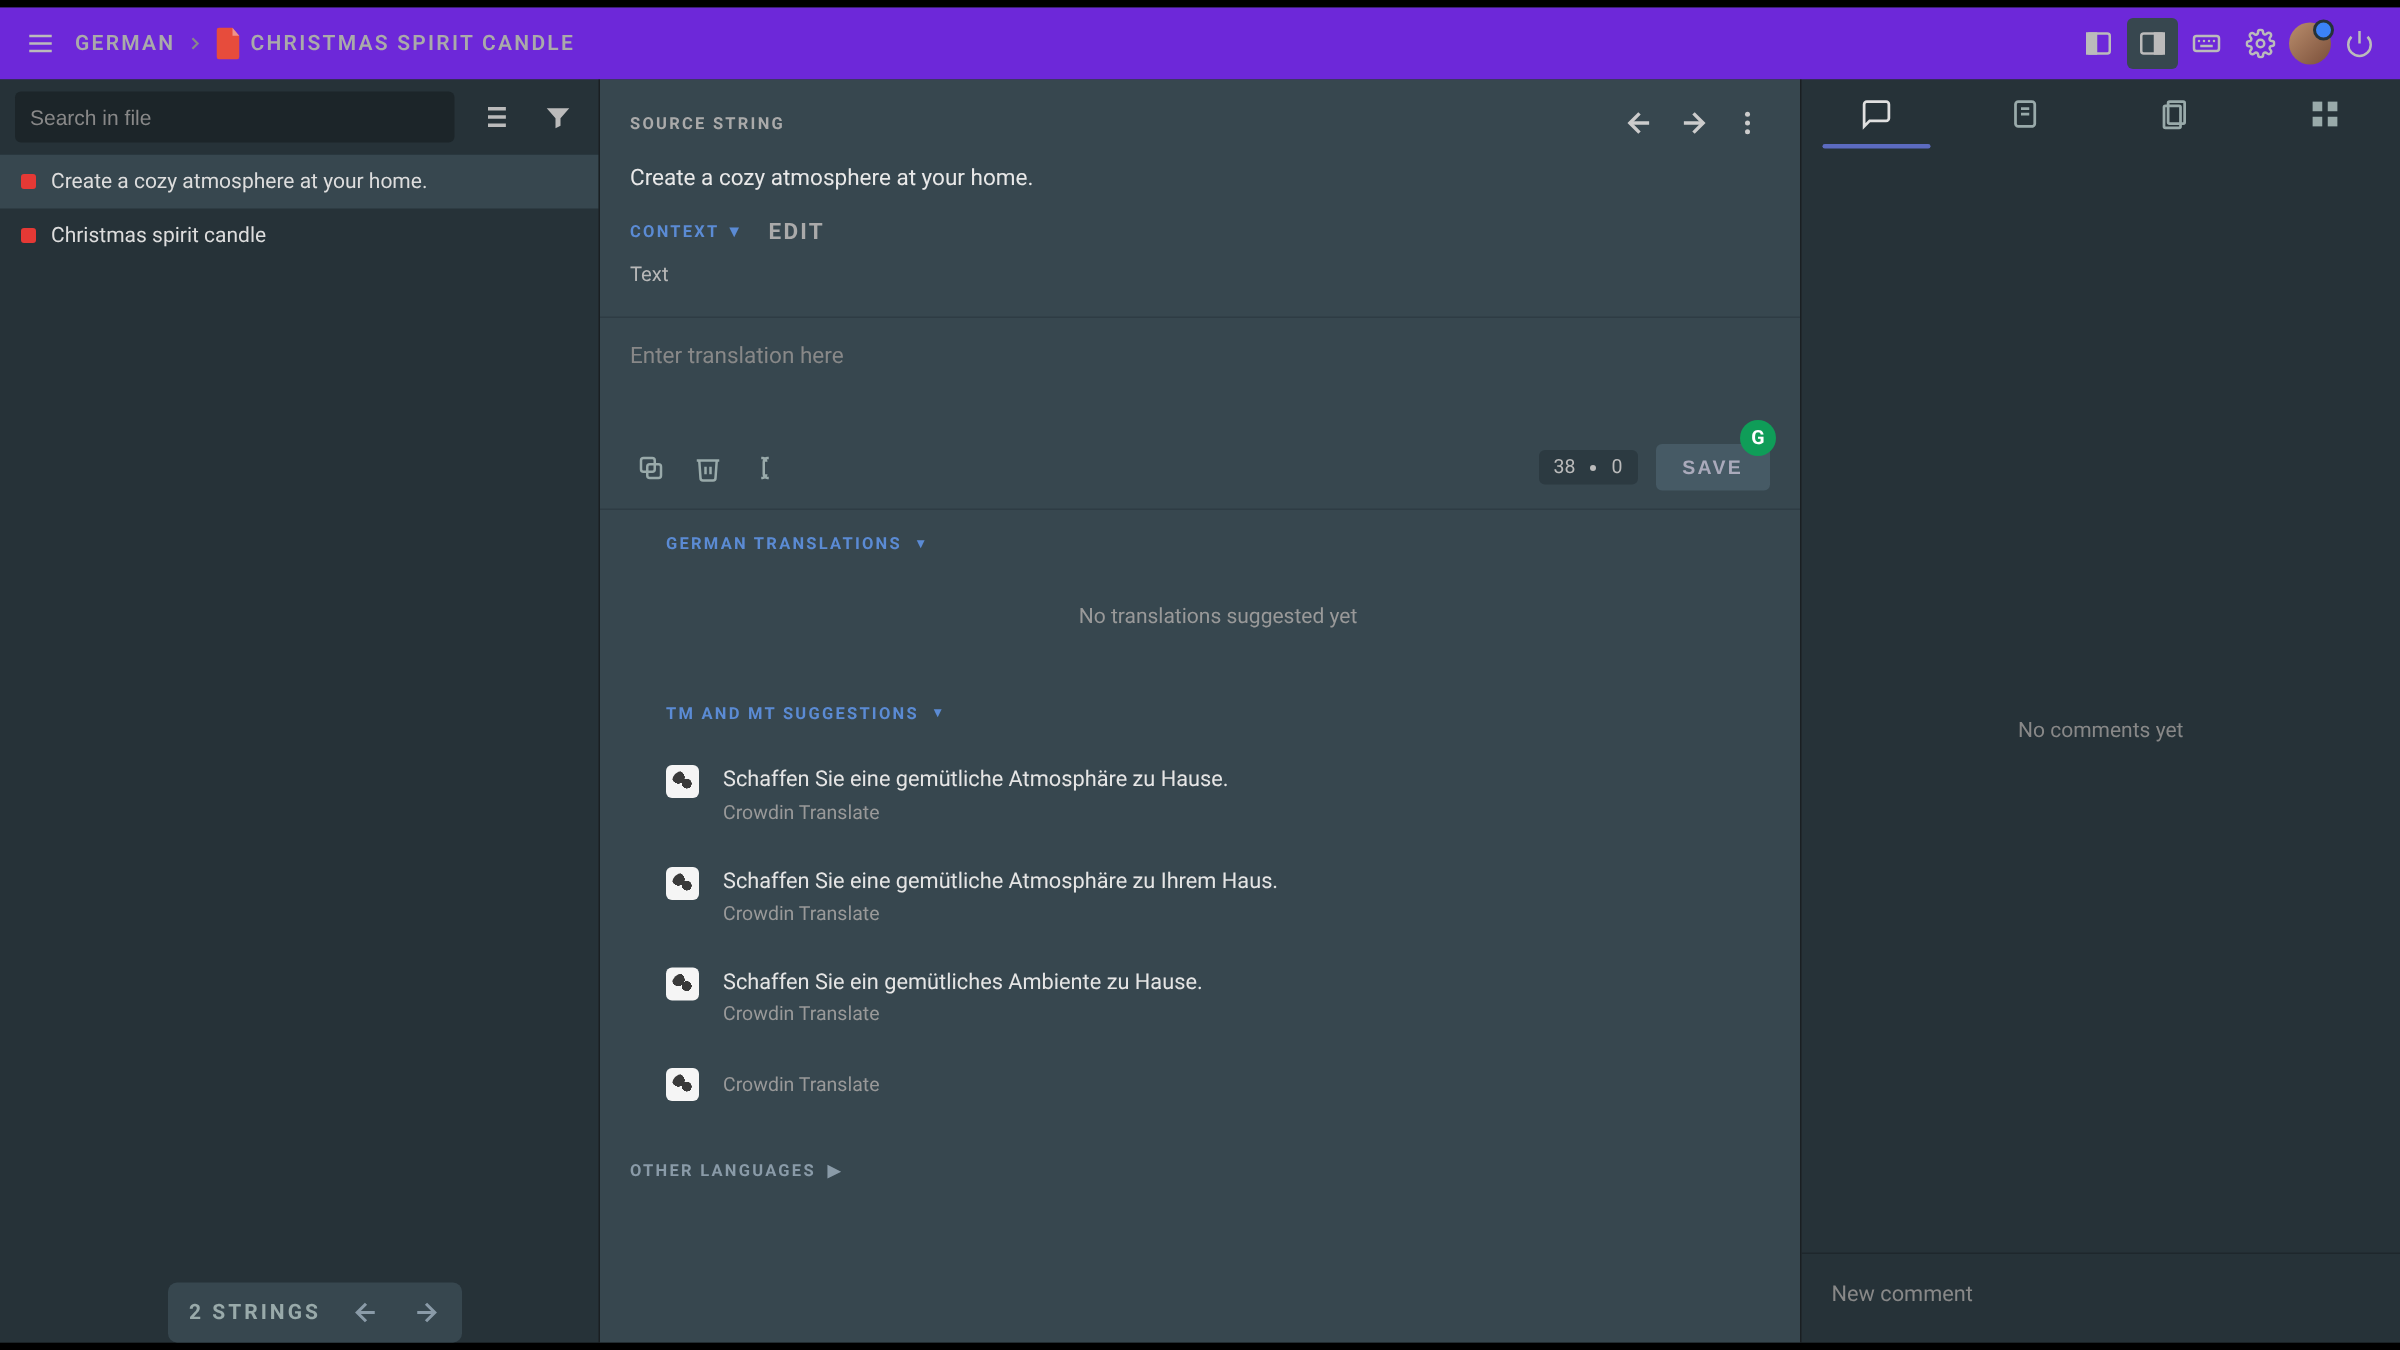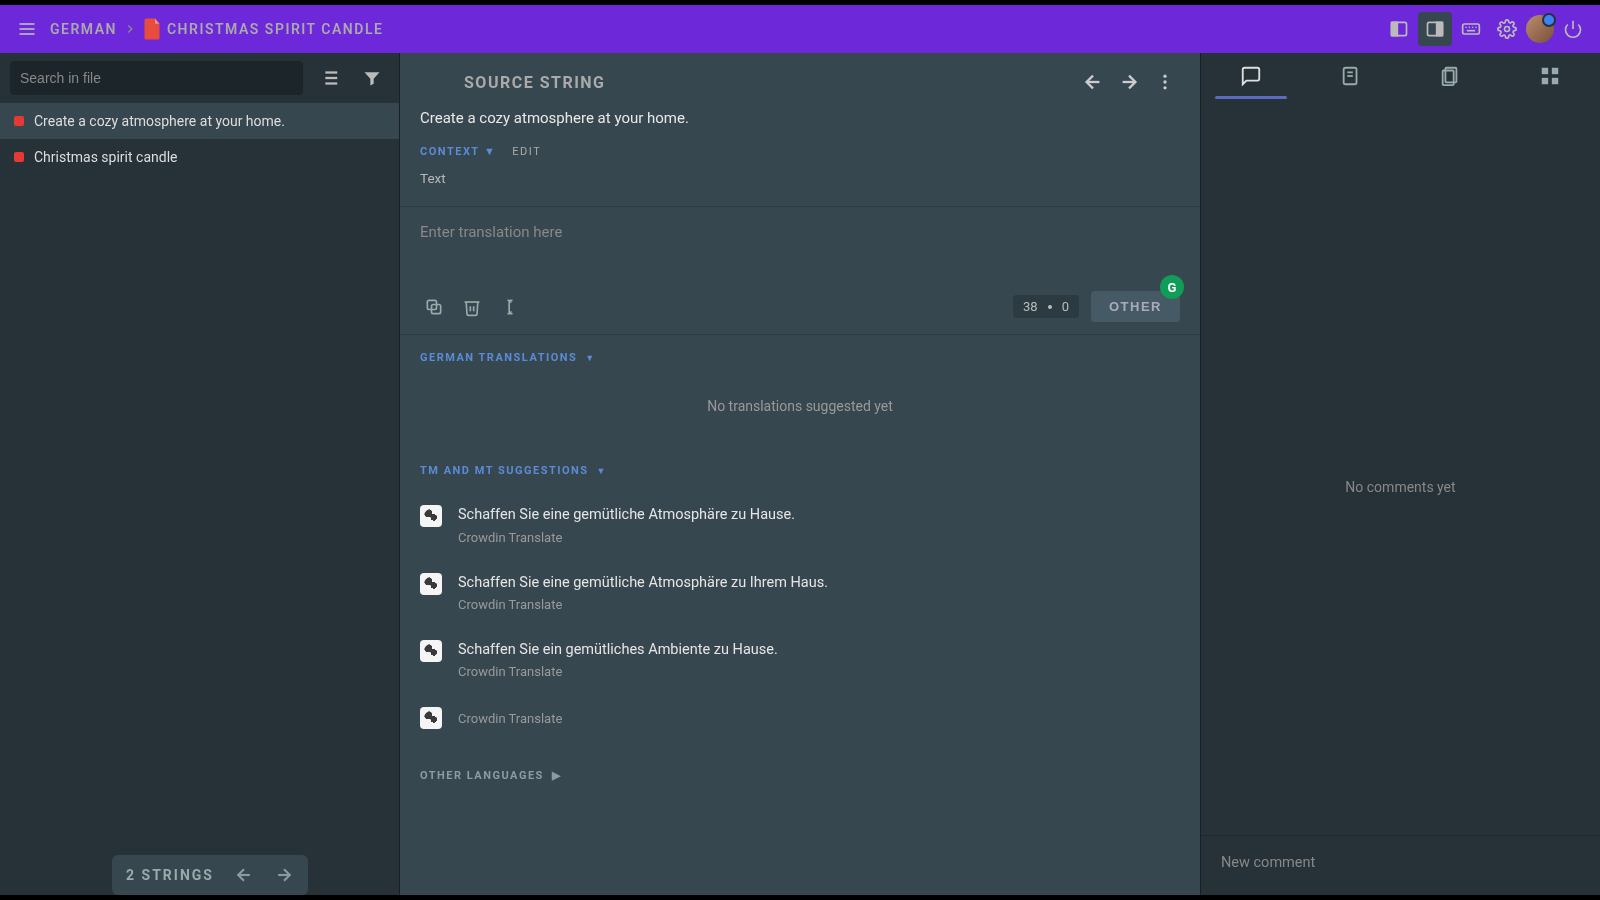--- a/index.html
+++ b/index.html
@@ -44,38 +44,38 @@
   .string-item { display:flex; align-items:center; gap:10px; padding:10px 14px; font-size:14px; color:#ddd; cursor:pointer; }
   .string-item.active { background:#37474f; }
   .status-sq { width:10px; height:10px; border-radius:2px; background:#e53935; flex-shrink:0; }
   .footer { height:40px; display:flex; align-items:center; justify-content:center;padding-left:21px; }
   .footer-inner { background:#37474f; border-radius:6px; height:40px; padding:0 14px; display:flex; align-items:center; gap:20px; color:#9aa; font-weight:700; letter-spacing:2px; font-size:14px; }
   .footer-inner .arrow { color:#8a9ba8; font-size:18px; cursor:pointer; }
 
   
   .centercol { flex:1; background:#37474f; display:flex; flex-direction:column; min-width:0; }
   .src-head { display:flex; align-items:center; justify-content:space-between; padding:14px 20px 0 20px; }
-  .label-small { font-size:16px; font-weight:700; letter-spacing:1.5px; color:#aaa;margin-left:44px; }
+  .label-small { font-size:11px; font-weight:700; letter-spacing:1.5px; color:#aaa; }
   .src-head-right { display:flex; align-items:center; gap:6px; }
   .nav-arrow { color:#ccc; cursor:pointer; width:30px; height:30px; display:flex; align-items:center; justify-content:center; border-radius:4px; }
   .src-text { padding:12px 20px 14px 20px; font-size:15px; color:#e8e8e8; }
   .ctx-row { display:flex; align-items:center; gap:16px; padding:4px 20px; }
   .ctx-label { color:#5b8bd4; font-size:11px; font-weight:700; letter-spacing:1.5px; }
-  .edit-link { color:#aaa; font-size:11px; font-weight:400; letter-spacing:1.5px; cursor:pointer; }
+  .edit-link { color:#aaa; font-size:15px; font-weight:700; letter-spacing:1.5px; cursor:pointer; }
   .ctx-body { padding:6px 20px 18px 20px; font-size:13.5px; color:#b8b8b8; line-height:1.5; }
   .trans-box { border-top:1px solid #2e3c44; border-bottom:1px solid #2e3c44; background:#37474f; padding:0; display:flex; flex-direction:column; }
   .trans-area { min-height:72px; padding:16px 20px; font-size:15px; color:#888; position:relative; }
   .trans-area .gbadge { position:absolute; right:16px; bottom:-20px; width:24px;height:24px;border-radius:50%;background:#0f9d58;color:#fff;display:flex;align-items:center;justify-content:center;font-weight:700;font-size:13px; }
   .trans-toolbar { display:flex; align-items:center; justify-content:space-between; padding:12px 20px; }
   .tool-left { display:flex; gap:10px; }
   .tool-ic { color:#9aa; cursor:pointer; width:28px; height:28px; display:flex; align-items:center; justify-content:center; }
   .counter { background:#2c3a41; border-radius:4px; padding:4px 10px; color:#bbb; font-size:13px; display:flex; align-items:center; gap:10px; }
   .counter .dot { width:4px;height:4px;border-radius:50%;background:#bbb; }
   .save-btn { background:#465a65; color:#aab; border:none; border-radius:4px; padding:8px 18px; font-size:13px; font-weight:700; letter-spacing:1.5px; margin-left:12px; cursor:pointer; }
-  .sect { padding:16px 20px; }
+  .sect { padding:16px 20px;margin-left:24px; }
   .sect-head { color:#5b8bd4; font-size:11px; font-weight:700; letter-spacing:1.5px; display:flex; align-items:center; gap:8px; cursor:pointer; }
   .sect-head .tri { font-size:9px; color:#5b8bd4; }
   .empty-note { text-align:center; color:#999; font-size:14px; padding:34px 0; }
   .sugg { display:flex; gap:16px; padding:14px 0; align-items:flex-start; cursor:pointer; }
   .sugg-icon { width:22px;height:22px;border-radius:4px;background:#f5f5f5; flex-shrink:0; position:relative; }
   .sugg-icon::before { content:''; position:absolute; inset:4px; border-radius:50%; background: radial-gradient(circle at 30% 30%, #3a3a3a 30%, transparent 31%), radial-gradient(circle at 70% 60%, #3a3a3a 25%, transparent 26%); }
   .sugg-text { font-size:14.5px; color:#e5e5e5; line-height:1.4; }
   .sugg-src { font-size:13px; color:#999; margin-top:4px; }
   .other-lang { color:#8a9ba8; font-size:11px; font-weight:700; letter-spacing:1.5px; display:flex; align-items:center; gap:8px; padding:10px 20px 20px 20px; cursor:pointer; }
 
@@ -269,21 +269,21 @@
                     <path d="M9 4h1a3 3 0 0 1 3 3M15 4h-1a3 3 0 0 0-3 3v10a3 3 0 0 0 3 3h1M9 20h1a3 3 0 0 0 3-3"></path>
                   </svg>
               </div>
             </div>
             <div class="toolbar-right">
               <div class="counter">
                 <span>38</span>
                 <span class="dot"></span>
                 <span>0</span>
               </div>
-              <button class="save-btn">OTHER</button>
+              <button class="save-btn">SAVE</button>
             </div>
           </div>
         </div>
 
         <div class="sect">
           <div class="sect-head">
             <span>GERMAN TRANSLATIONS</span>
               <span class="tri">▼</span>
           </div>
           <div class="empty-note">No translations suggested yet</div>

